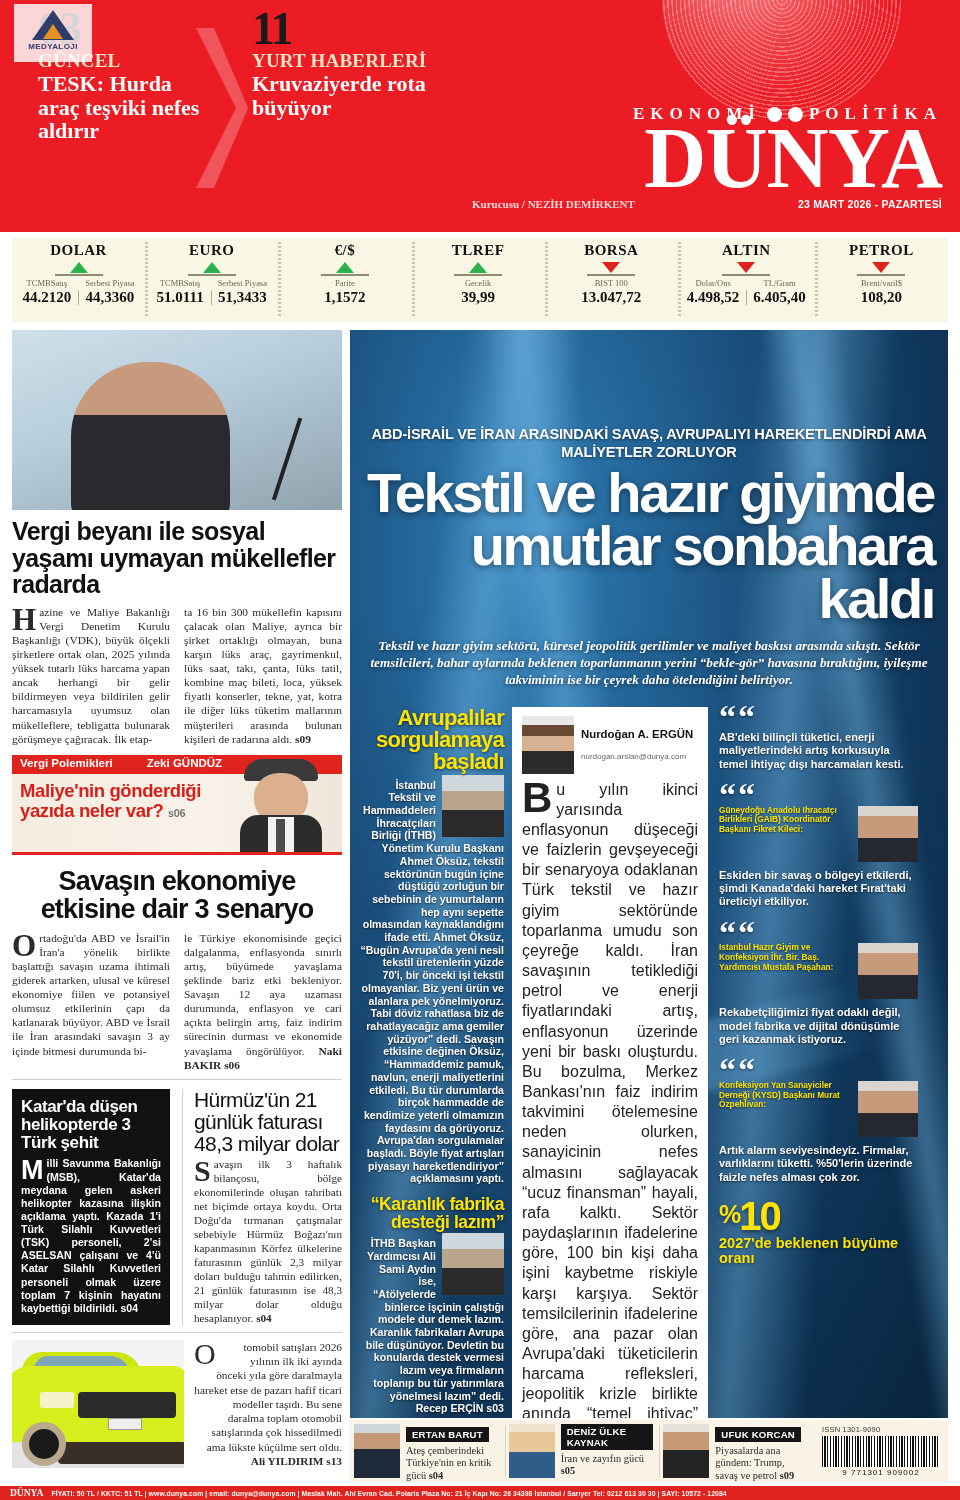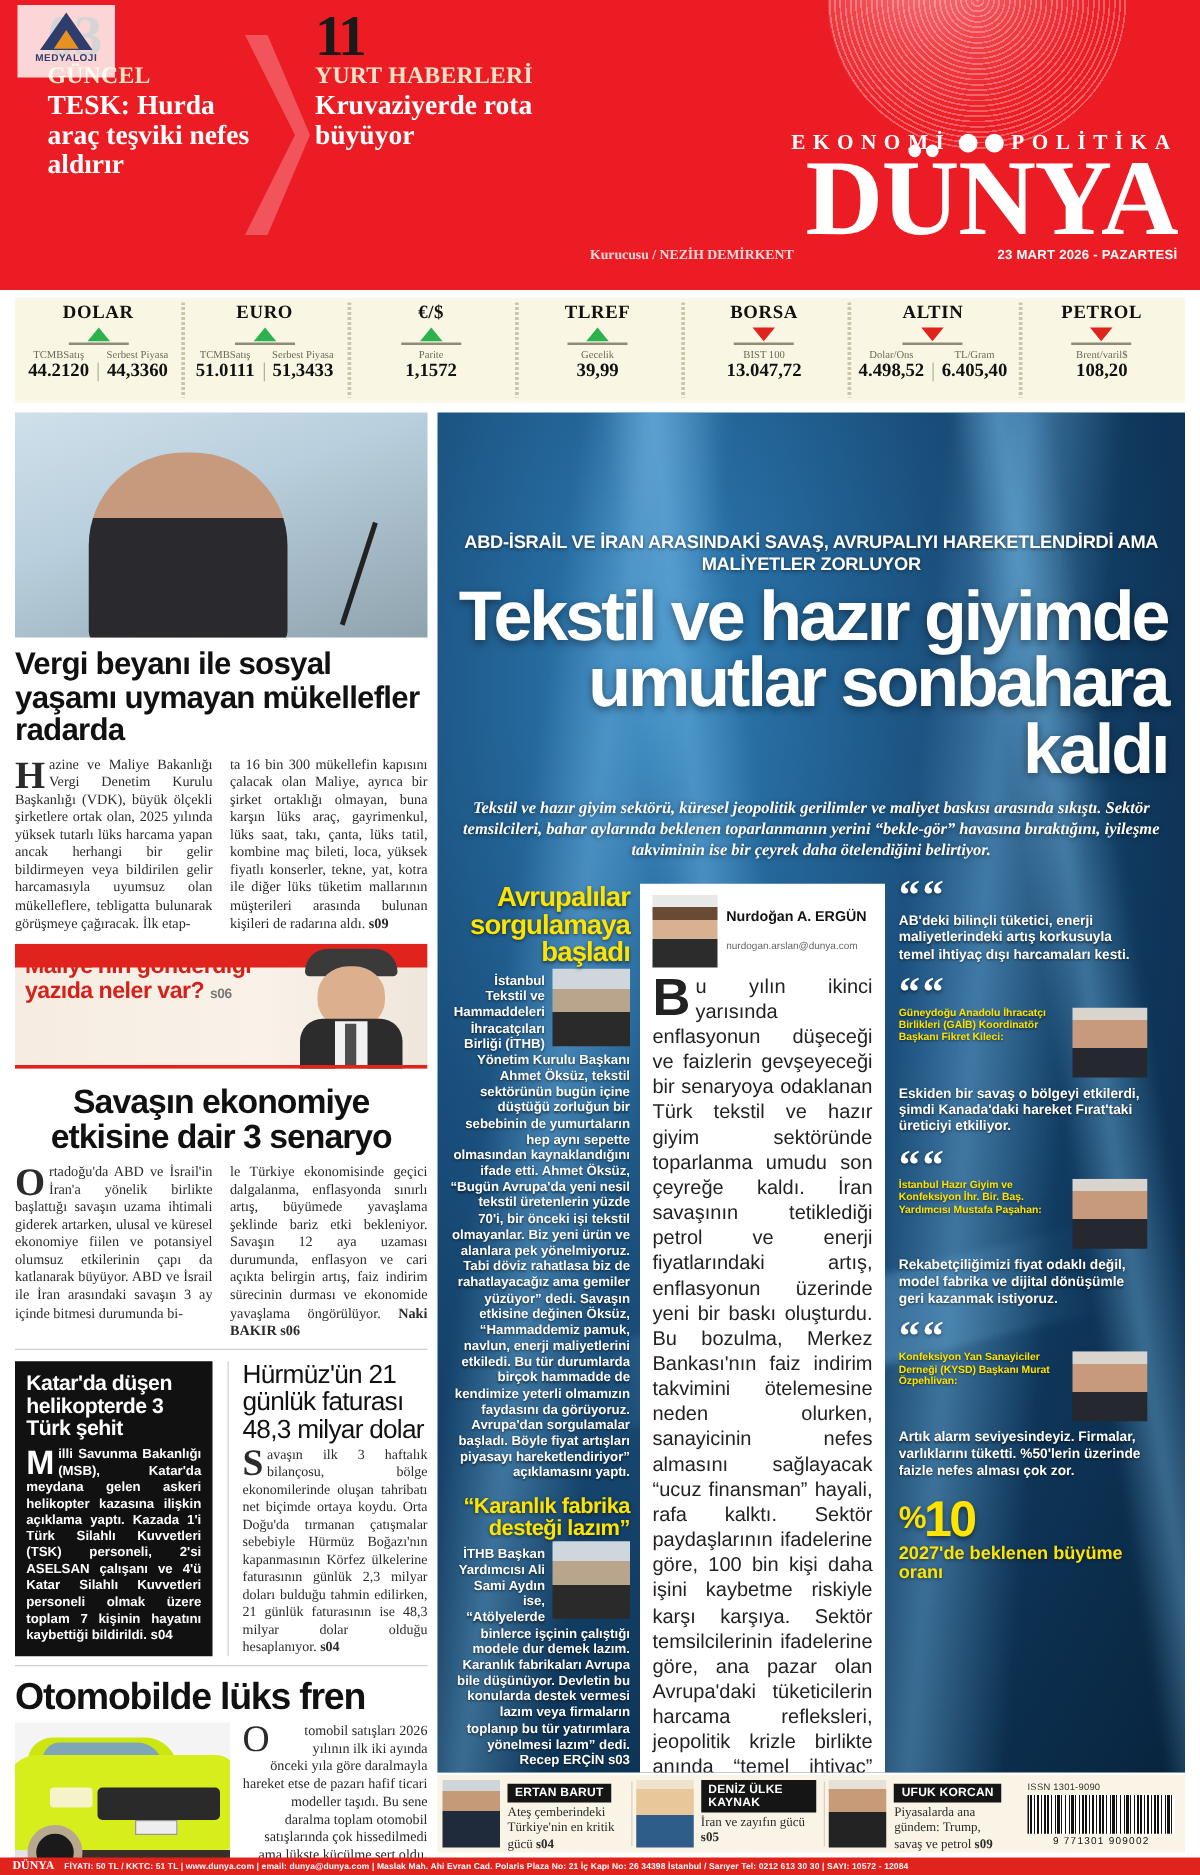--- a/index.html
+++ b/index.html
@@ -505,20 +505,24 @@
     <div class="photo speaker"></div>
 
     <div class="hl-a">Vergi beyanı ile sosyal yaşamı uymayan mükellefler radarda</div>
     <div class="body2">
       <p class="drop">Hazine ve Maliye Bakanlığı Vergi Denetim Kurulu Başkanlığı (VDK), büyük ölçekli şirketlere ortak olan, 2025 yılında yüksek tutarlı lüks harcama yapan ancak herhangi bir gelir bildirmeyen veya bildirilen gelir harcamasıyla uyumsuz olan mükelleflere, tebligatta bulunarak görüşmeye çağıracak. İlk etap-</p>
       <p><span>ta 16 bin 300 mükellefin kapısını çalacak olan Maliye, ayrıca bir şirket ortaklığı olmayan, buna karşın lüks araç, gayrimenkul, lüks saat, takı, çanta, lüks tatil, kombine maç bileti, loca, yüksek fiyatlı konserler, tekne, yat, kotra ile diğer lüks tüketim mallarının müşterileri arasında bulunan kişileri de radarına aldı. </span><b class="ref">s09</b></p>
     </div>
 
     <div class="colstrip">
       <div class="cs-tagband"></div>
+      <div class="cs-tags">
+        <span class="cs-tag1">Vergi Polemikleri</span>
+        <span class="cs-tag2">Zeki GÜNDÜZ</span>
+      </div>
       <div class="cs-head">
         <span>Maliye'nin gönderdiği yazıda neler var?</span>
         <span class="pg">s06</span>
       </div>
       <div class="cs-face">
         <div class="hat"></div>
         <div class="head"></div>
         <div class="body"></div>
         <div class="shirt"></div>
         <div class="tie"></div>
@@ -540,21 +544,20 @@
         <p>Milli Savunma Bakanlığı (MSB), Katar'da meydana gelen askeri helikopter kazasına ilişkin açıklama yaptı. Kazada 1'i Türk Silahlı Kuvvetleri (TSK) personeli, 2'si ASELSAN çalışanı ve 4'ü Katar Silahlı Kuvvetleri personeli olmak üzere toplam 7 kişinin hayatını kaybettiği bildirildi. s04</p>
       </div>
       <div class="hurcol">
         <h3>Hürmüz'ün 21 günlük faturası 48,3 milyar dolar</h3>
         <p><span>Savaşın ilk 3 haftalık bilançosu, bölge ekonomilerinde oluşan tahribatı net biçimde ortaya koydu. Orta Doğu'da tırmanan çatışmalar sebebiyle Hürmüz Boğazı'nın kapanmasının Körfez ülkelerine faturasının günlük 2,3 milyar doları bulduğu tahmin edilirken, 21 günlük faturasının ise 48,3 milyar dolar olduğu hesaplanıyor. </span><b class="ref">s04</b></p>
       </div>
     </div>
 
     <hr class="rule">
 
-    <div class="hl-c">Otomobilde lüks fren</div>
     <div class="carwrap">
       <div class="carphoto">
         <div class="cab"></div>
         <div class="glass"></div>
         <div class="car"></div>
         <div class="grille"></div>
         <div class="lamp"></div>
         <div class="bumper"></div>
         <div class="plate"></div>
         <div class="wheel"></div>

